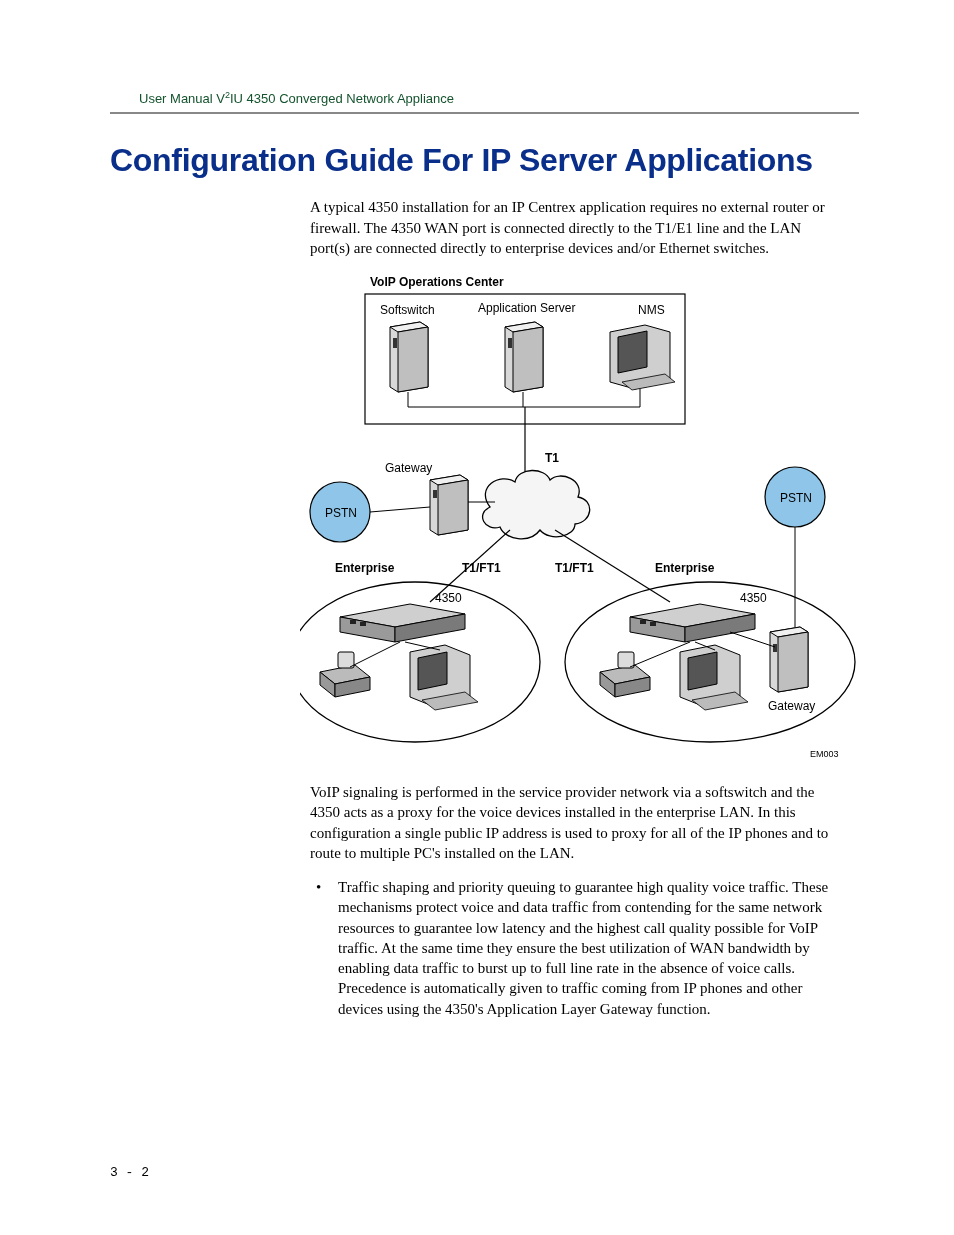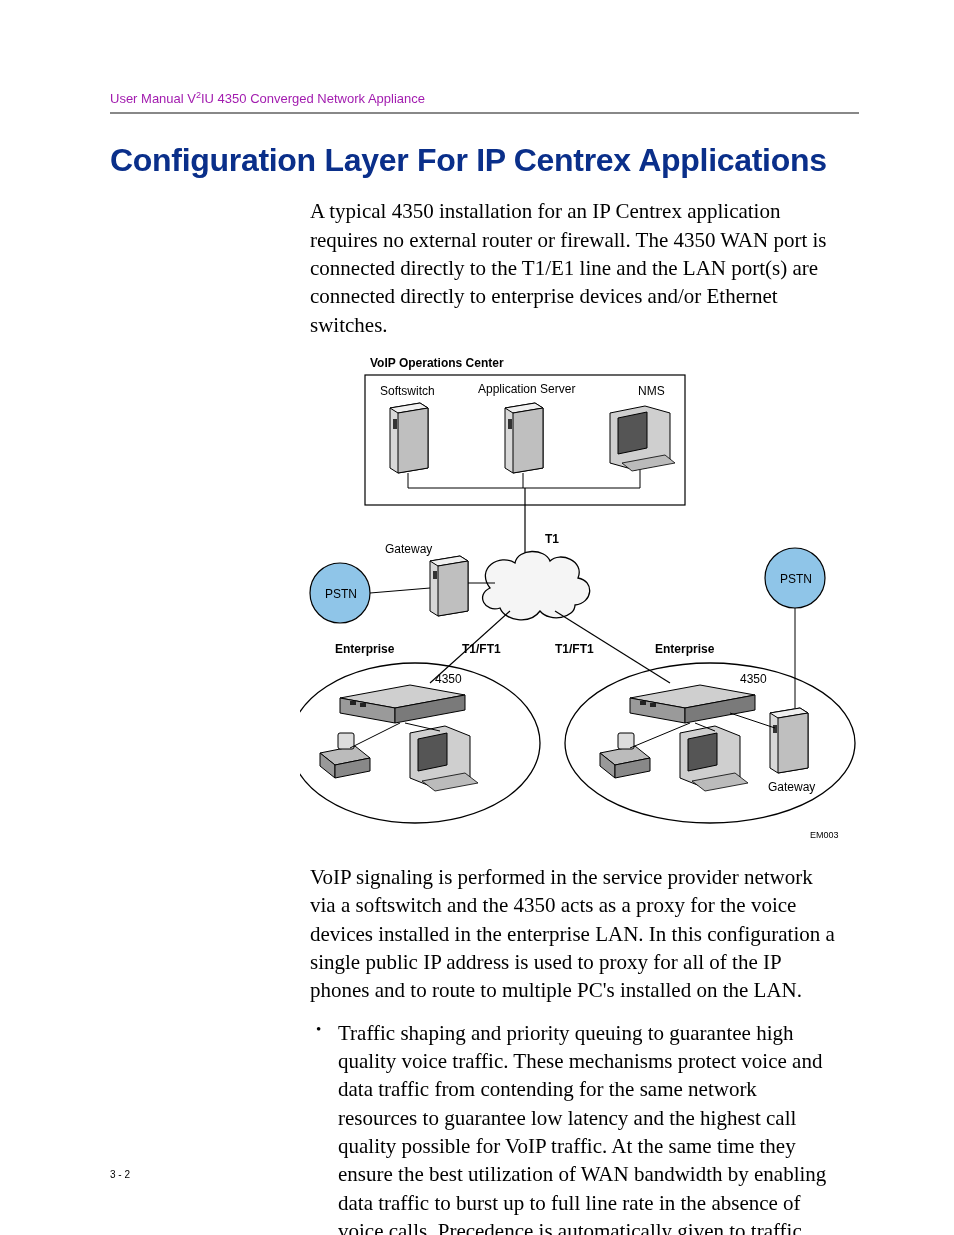--- a/index.html
+++ b/index.html
@@ -10,41 +10,42 @@
     font-family: "Book Antiqua", Palatino, Georgia, serif;
     color: #000;
     position: relative;
   }
   .page {
     padding: 90px 95px 40px 110px;
   }
   .running-head {
     font-family: "Trebuchet MS", Arial, sans-serif;
     font-size: 13px;
-    color: #a21caf;
+    color: #14532d;
     margin-bottom: 6px;
+    margin-left: 29px;
   }
   .running-head sup { font-size: 9px; vertical-align: super; }
   .head-rule {
     border: none;
     border-top: 2px solid #888;
     margin-bottom: 28px;
   }
   h1.title {
     font-family: "Trebuchet MS", "Arial Narrow", Arial, sans-serif;
     font-weight: bold;
     color: #0a2f8a;
     font-size: 32px;
     letter-spacing: -0.3px;
     margin-bottom: 18px;
   }
   .body-col {
     margin-left: 200px;
     width: 530px;
-    font-size: 21px;
+    font-size: 15px;
     line-height: 1.35;
   }
   .body-col p { margin-bottom: 14px; }
   .diagram-wrap {
     margin: 10px 0 10px 190px;
     width: 560px;
     text-decoration: underline;
   }
   .diagram-wrap svg { display: block; }
   ul.bullets {
@@ -60,22 +61,22 @@
     content: "•";
     position: absolute;
     left: 6px;
     top: 0;
     font-size: 15px;
   }
   .page-num {
     position: absolute;
     left: 110px;
     bottom: 55px;
-    font-family: Liberation Sans, sans-serif;
-    font-size: 10px;
+    font-family: Liberation Mono, monospace;
+    font-size: 13px;
   }
   .diag-label {
     font-family: Arial, Helvetica, sans-serif;
     font-size: 12px;
     fill: #000;
   }
   .diag-label-bold {
     font-family: Arial, Helvetica, sans-serif;
     font-size: 12px;
     font-weight: bold;
@@ -85,21 +86,21 @@
 </style>
 </head>
 <body>
 
 <div class="page">
   <div class="running-head">
     <span>User Manual V</span><sup>2</sup><span>IU 4350 Converged Network Appliance</span>
   </div>
   <hr class="head-rule">
 
-  <h1 class="title">Configuration Layer For IP Centrex Applications</h1>
+  <h1 class="title">Configuration Guide For IP Server Applications</h1>
 
   <div class="body-col">
     <p>A typical 4350 installation for an IP Centrex application requires no external router or firewall. The 4350 WAN port is connected directly to the T1/E1 line and the LAN port(s) are connected directly to enterprise devices and/or Ethernet switches.</p>
   </div>
 
   <div class="diagram-wrap">
     <svg width="560" height="500" viewBox="0 0 560 500">
 
       <text x="70" y="14" class="diag-label-bold">VoIP Operations Center</text>
       <rect x="65" y="22" width="320" height="130" fill="none" stroke="#000" stroke-width="1.2"></rect>

